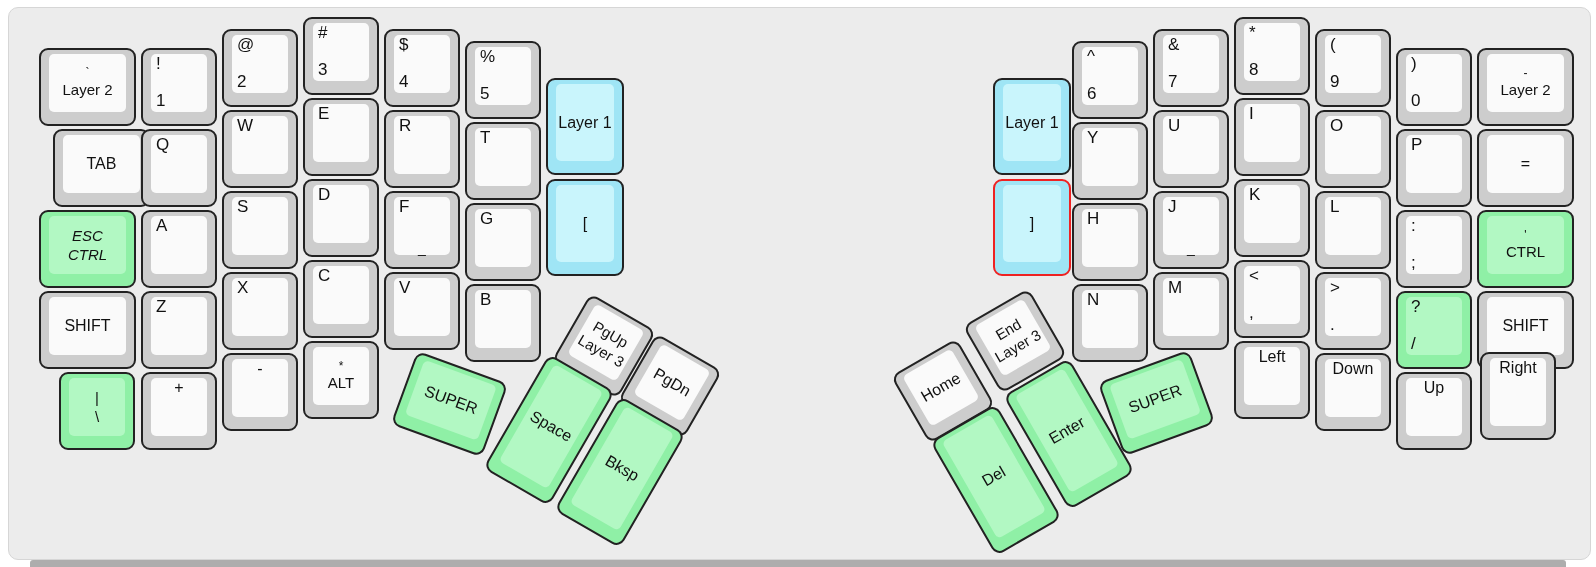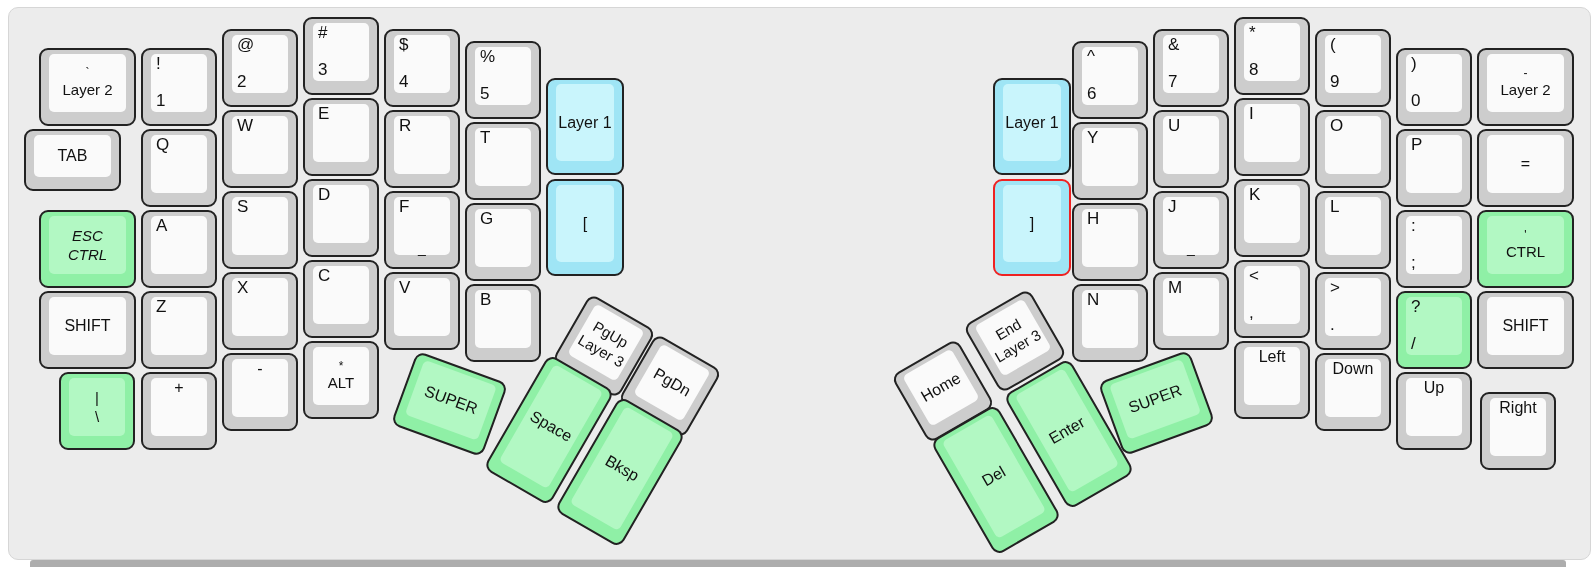--- a/index.html
+++ b/index.html
@@ -57,21 +57,21 @@
 <div id="panel"></div>
 <div id="board">
     <div class="key" style="left: 39px; top: 48px; width: 97px; height: 78px;">
       <div class="cap">
         <div class="lc2">
           <span class="sm">`</span>
           <span class="">Layer 2</span>
         </div>
       </div>
     </div>
-    <div class="key" style="left: 24px; top: 129px; width: 97px; height: 62px;">
+    <div class="key" style="left: 53px; top: 129px; width: 97px; height: 78px;">
       <div class="cap">
         <span class="lc">TAB</span>
       </div>
     </div>
     <div class="key kg" style="left: 39px; top: 210px; width: 97px; height: 78px; font-style: italic;">
       <div class="cap">
         <div class="lc2">
           <span class="">ESC</span>
           <span class="">CTRL</span>
         </div>
@@ -406,21 +406,21 @@
           <span class="sm">'</span>
           <span class="">CTRL</span>
         </div>
       </div>
     </div>
     <div class="key" style="left: 1477px; top: 291px; width: 97px; height: 78px;">
       <div class="cap">
         <span class="lc">SHIFT</span>
       </div>
     </div>
-    <div class="key" style="left: 1480px; top: 392px; width: 76px; height: 78px;">
+    <div class="key" style="left: 1480px; top: 352px; width: 76px; height: 88px;">
       <div class="cap">
         <span class="lct">Right</span>
       </div>
     </div>
     <div class="key" style="left: 905px; top: 352px; width: 76px; height: 78px; transform: rotate(-30deg);">
       <div class="cap">
         <span class="lc">Home</span>
       </div>
     </div>
     <div class="key" style="left: 977px; top: 302px; width: 76px; height: 78px; transform: rotate(-30deg);">

